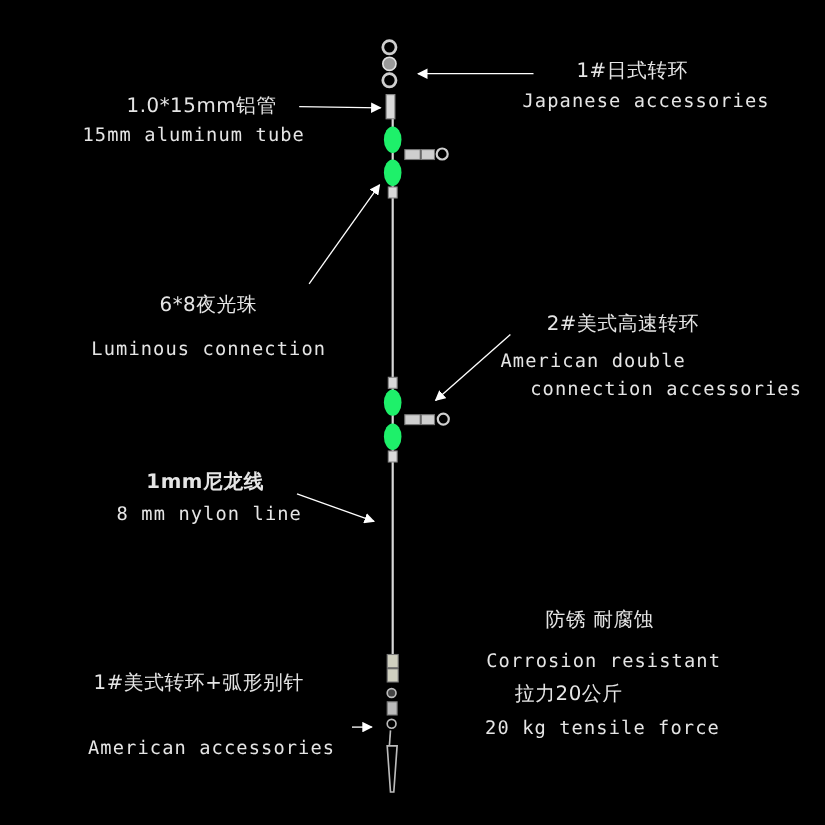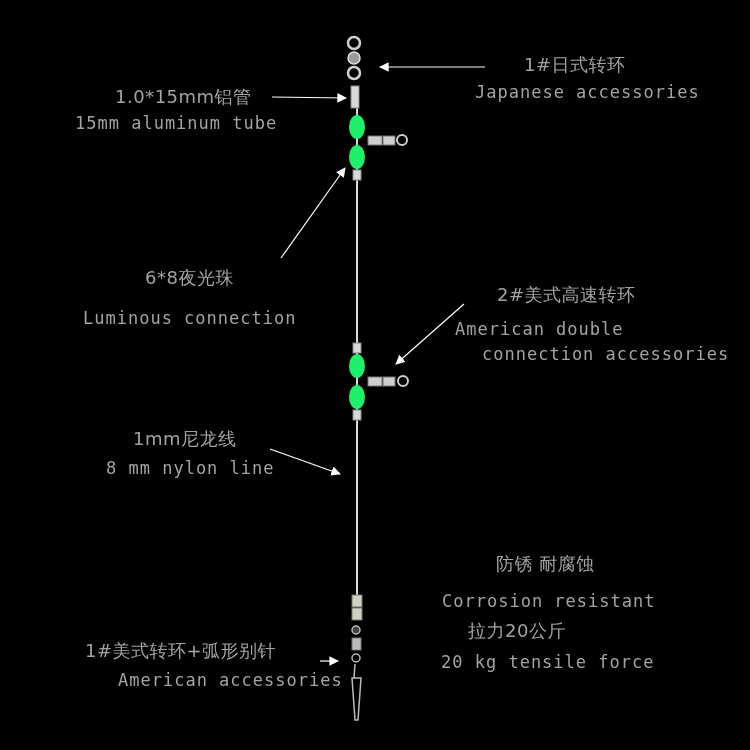--- a/index.html
+++ b/index.html
@@ -1,17 +1,17 @@
 <!DOCTYPE html>
 <html><head>
   <meta charset="utf-8">
   <style>
     html, body { margin: 0; padding: 0; background: #000; }
     body { width: 750px; height: 750px; position: relative; overflow: hidden; font-family: "DejaVu Sans Mono", "Liberation Mono", monospace; color: #fff; }
-    .lbl { position: absolute; white-space: pre; color: #a3a3a3; font-size: 17px; letter-spacing: 1px; line-height: 1; }
+    .lbl { position: absolute; white-space: pre; color: #e5e5e5; font-size: 17px; letter-spacing: 1px; line-height: 1; }
     .cn { font-family: "DejaVu Sans", sans-serif; font-size: 18px; letter-spacing: 0.5px; }
     svg.diagram { position: absolute; left: 0; top: 0; }
   </style>
 </head>
 <body>
 
 <svg class="diagram" width="750" height="750" viewBox="0 0 750 750">
 
   <line x1="357" y1="100" x2="357" y2="600" stroke="#d8d8d8" stroke-width="2"></line>
 
@@ -71,22 +71,22 @@
 <div class="lbl cn" style="left:115px;top:88px;">1.0*15mm铝管</div>
 <div class="lbl" style="left:75px;top:115px;">15mm aluminum tube</div>
 
 <div class="lbl cn" style="left:145px;top:269px;">6*8夜光珠</div>
 <div class="lbl" style="left:83px;top:310px;">Luminous connection</div>
 
 <div class="lbl cn" style="left:497px;top:286px;">2#美式高速转环</div>
 <div class="lbl" style="left:455px;top:321px;">American double</div>
 <div class="lbl" style="left:482px;top:346px;">connection accessories</div>
 
-<div class="lbl cn" style="left:133px;top:430px;">1mm尼龙线</div>
+<div class="lbl cn" style="left:133px;top:430px;font-weight:bold;">1mm尼龙线</div>
 <div class="lbl" style="left:106px;top:460px;">8 mm nylon line</div>
 
 <div class="lbl cn" style="left:496px;top:555px;">防锈 耐腐蚀</div>
 <div class="lbl" style="left:442px;top:593px;">Corrosion resistant</div>
 <div class="lbl cn" style="left:468px;top:622px;">拉力20公斤</div>
 <div class="lbl" style="left:441px;top:654px;">20 kg tensile force</div>
 
-<div class="lbl cn" style="left:85px;top:642px;">1#美式转环+弧形别针</div>
-<div class="lbl" style="left:80px;top:672px;margin-left:38px;">American accessories</div>
+<div class="lbl cn" style="left:85px;top:612px;">1#美式转环+弧形别针</div>
+<div class="lbl" style="left:80px;top:672px;">American accessories</div>
 
 </body></html>

